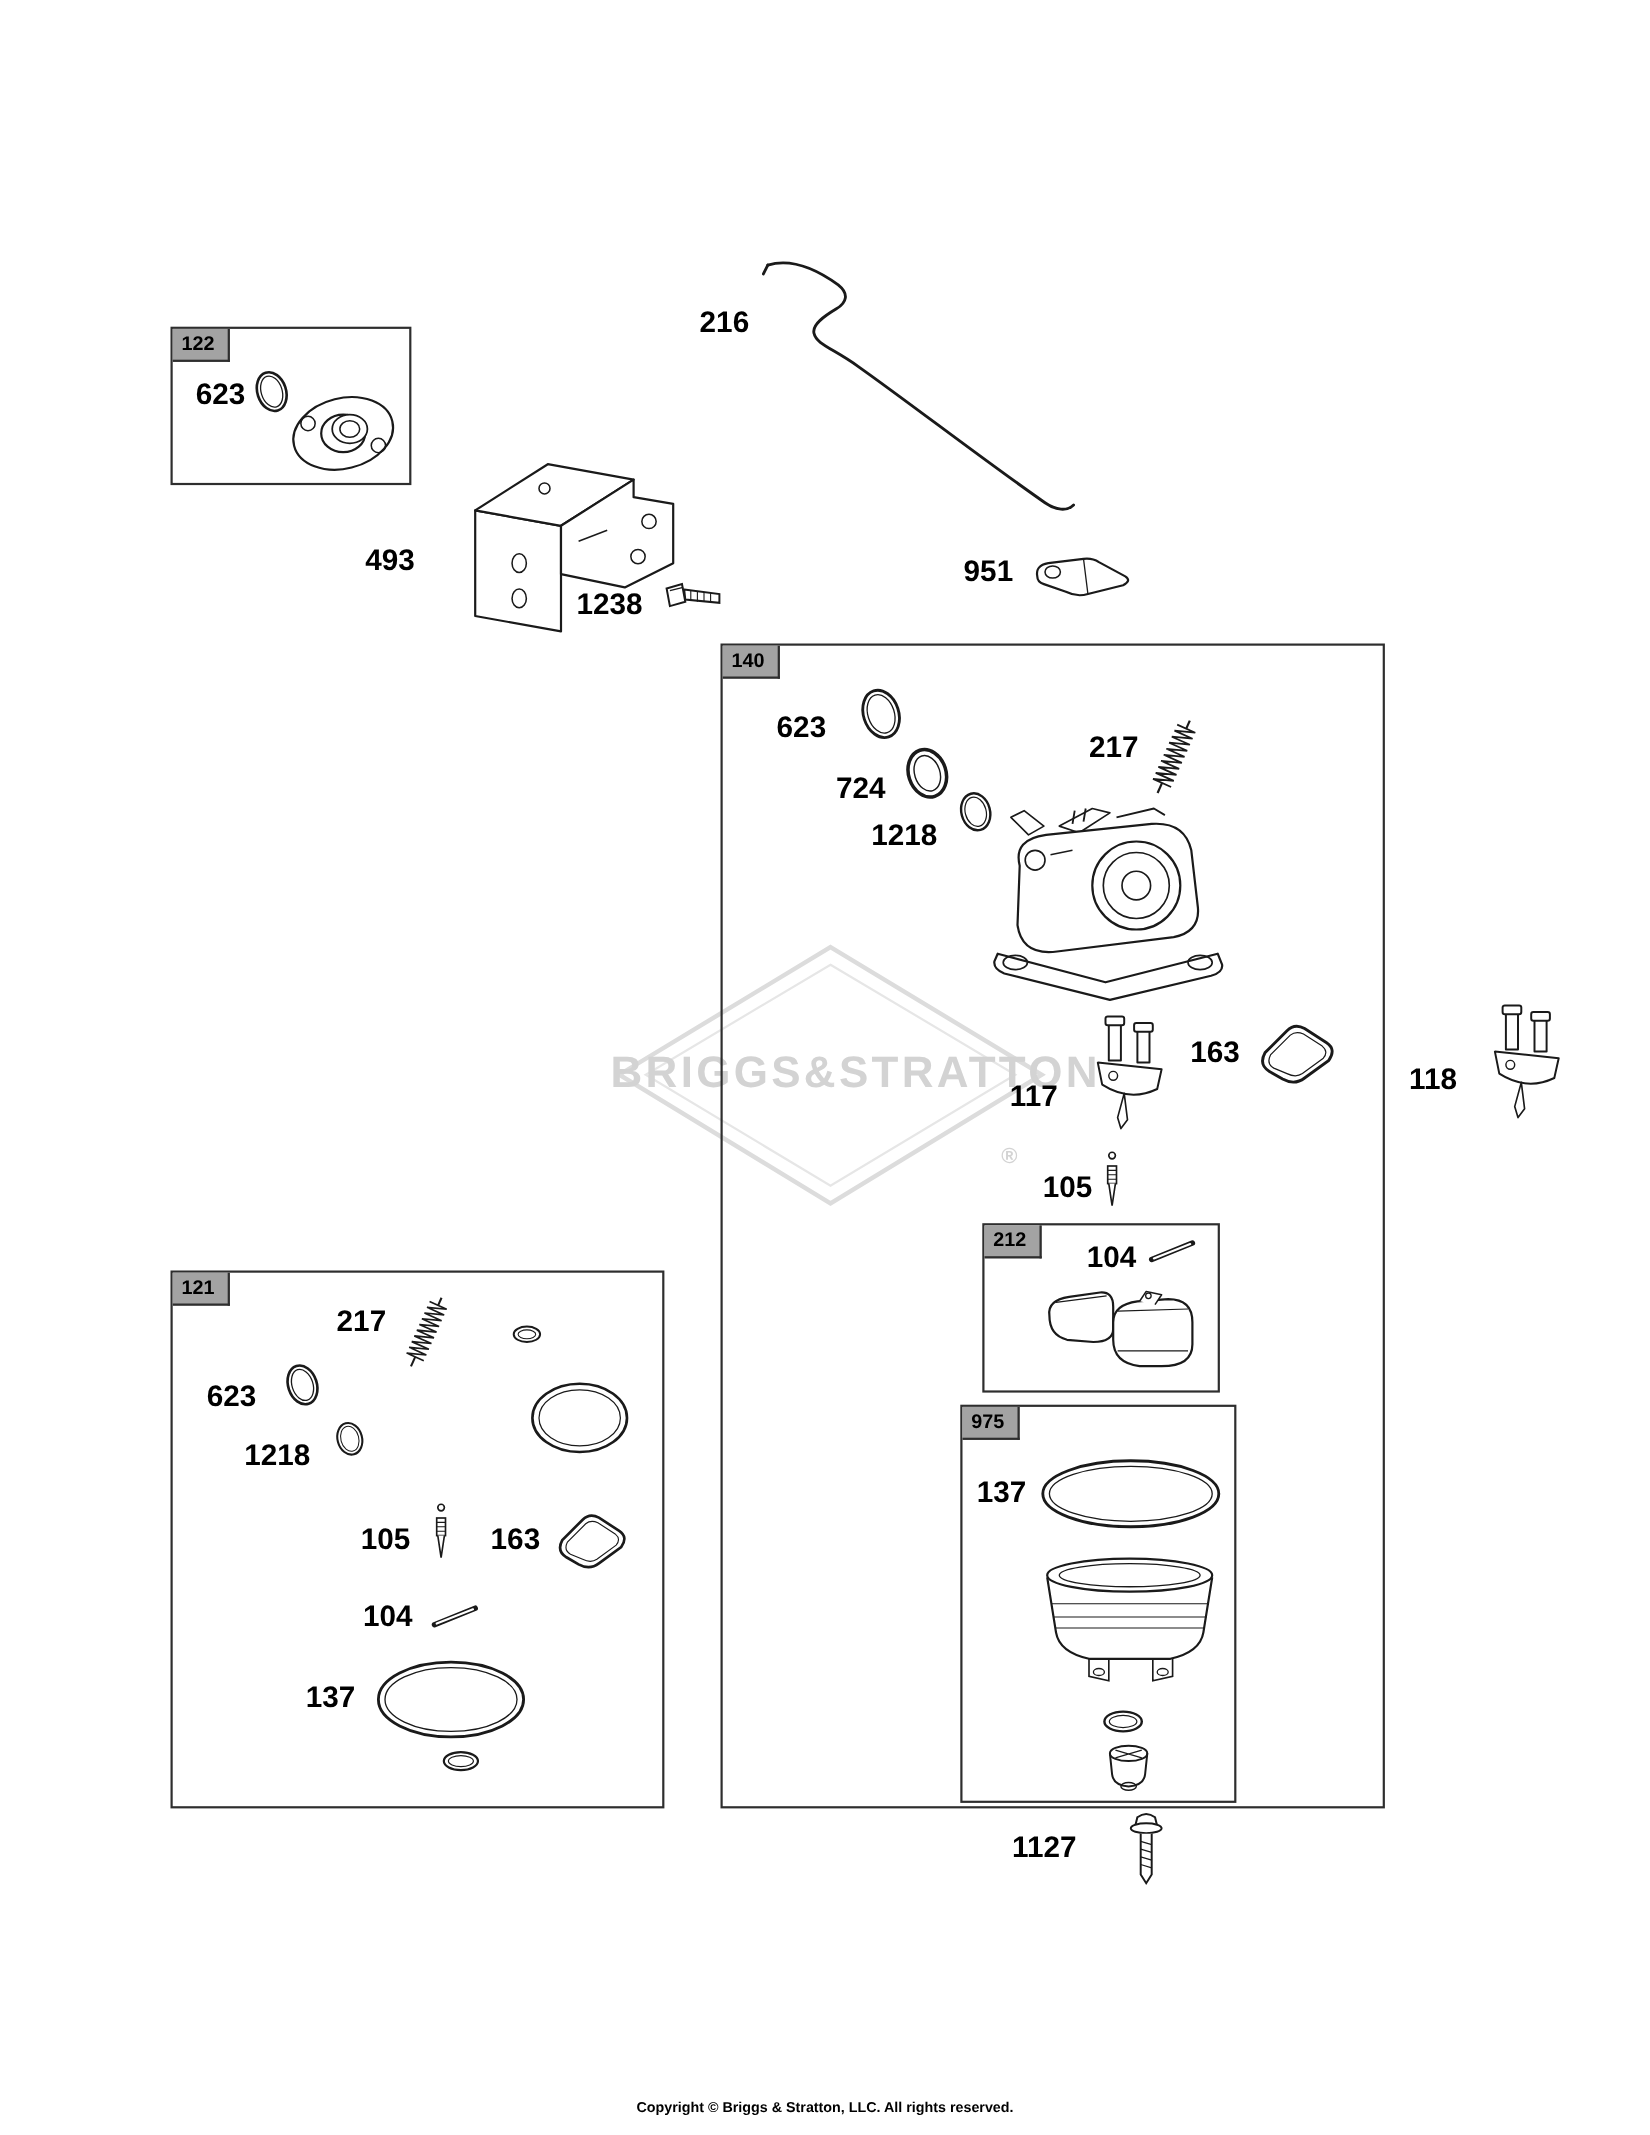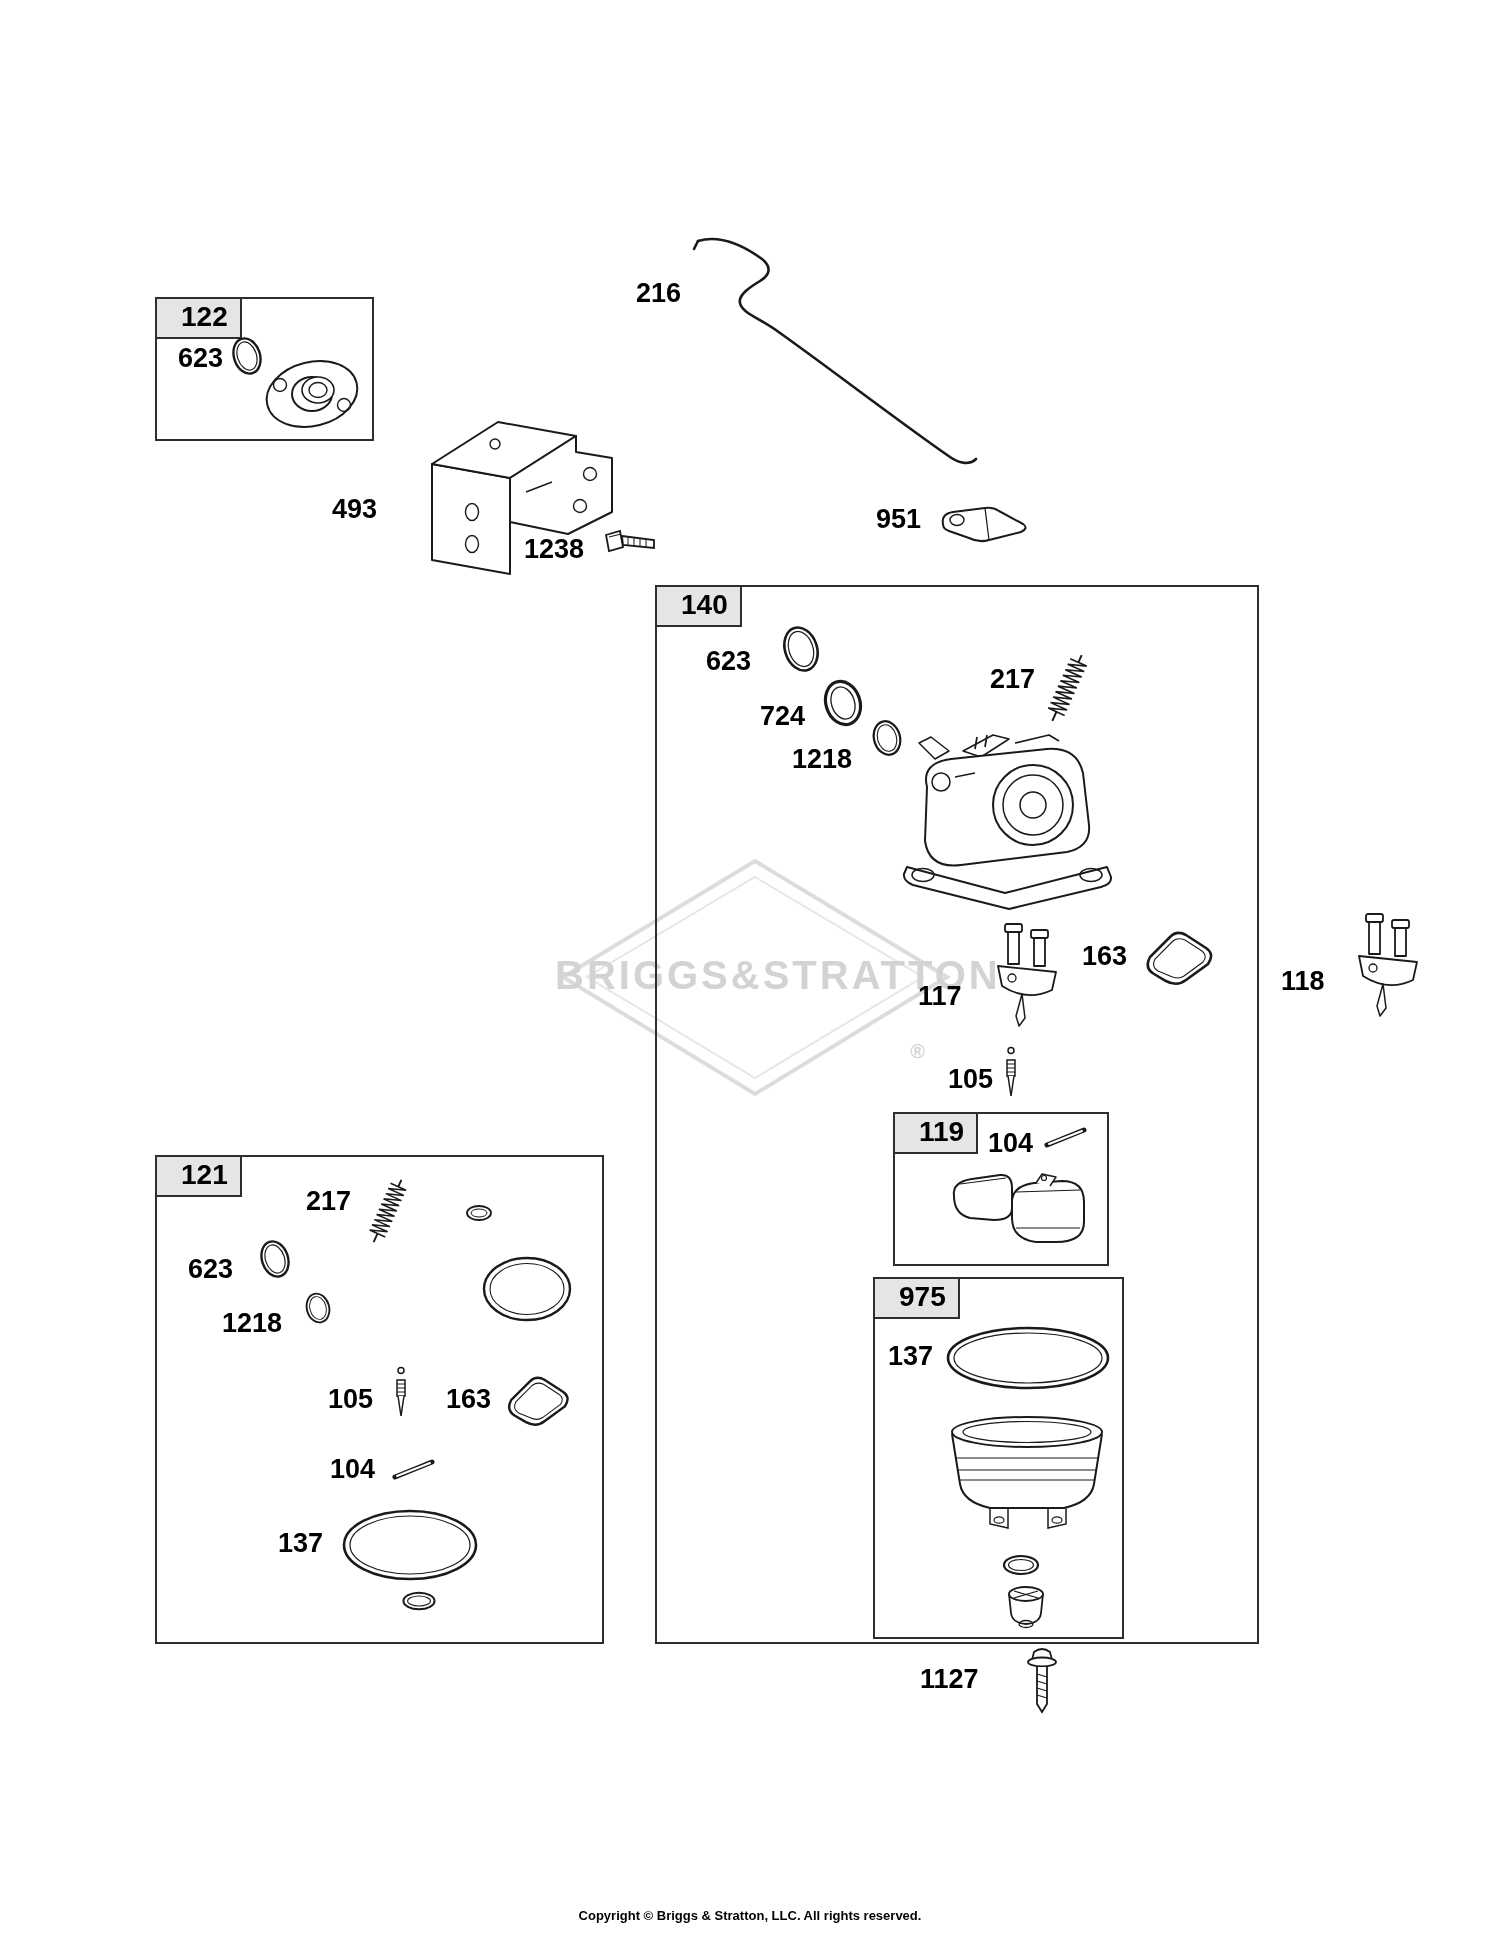--- a/index.html
+++ b/index.html
@@ -1,22 +1,22 @@
 <!DOCTYPE html>
 <html><head>
 <meta charset="utf-8">
 <style>
   html,body{margin:0;padding:0;background:#fff;}
   .page{position:relative;width:1500px;height:1941px;background:#fff;
         font-family:"Liberation Sans",sans-serif;overflow:hidden;}
   .lbl{position:absolute;font-weight:bold;font-size:27px;line-height:1;color:#000;white-space:nowrap;z-index:3;}
   .gbox{position:absolute;border:2px solid #2e2e2e;z-index:2;}
-  .gnum{position:absolute;top:0;left:0;padding:4px 12px 6px 24px;
+  .gnum{position:absolute;top:0;left:0;padding:4px 12px 6px 8px;
         border-right:2px solid #2e2e2e;border-bottom:2px solid #2e2e2e;
-        font-weight:bold;font-size:28px;line-height:1;background:#e5e5e5;}
+        font-weight:bold;font-size:18px;line-height:1;background:#a3a3a3;}
   .part{position:absolute;z-index:3;}
   .watermark{position:absolute;z-index:1;}
   .wm-text{position:absolute;left:0;top:98px;width:100%;text-align:center;
            font-weight:bold;font-size:40px;letter-spacing:3px;color:#d3d3d3;}
   .wm-reg{position:absolute;right:30px;top:185px;font-size:20px;font-weight:bold;color:#d3d3d3;}
   .footer{position:absolute;left:0;top:1908px;width:100%;text-align:center;
           font-weight:bold;font-size:13px;color:#000;z-index:3;}
   svg{display:block;}
 </style>
 </head>
@@ -174,21 +174,21 @@
   <svg class="part" style="left:1000px;top:1046px;" width="22" height="55" viewBox="0 0 22 55">
     <g fill="#fff" stroke="#1a1a1a" stroke-width="1.5">
       <circle cx="11" cy="4.5" r="3"></circle>
       <rect x="7" y="14" width="8" height="16"></rect>
       <path d="M8,30 L11,50 L14,30"></path>
       <path d="M7,18 h8 M7,22 h8 M7,26 h8" stroke-width="1" fill="none"></path>
     </g>
   </svg>
 
   <div class="gbox" style="left:893px;top:1112px;width:212px;height:150px;">
-    <div class="gnum">119</div>
+    <div class="gnum">212</div>
   </div>
   <div class="lbl" style="left:988px;top:1130px;">104</div>
   <svg class="part" style="left:1042px;top:1124px;" width="48" height="26" viewBox="0 0 48 26">
     <path d="M5,21 L42,6" stroke="#1a1a1a" stroke-width="5" stroke-linecap="round"></path>
     <path d="M7,20 L40,7" stroke="#fff" stroke-width="2" stroke-linecap="round"></path>
   </svg>
   <svg class="part" style="left:940px;top:1162px;" width="152" height="92" viewBox="0 0 152 92">
     <g fill="#fff" stroke="#1a1a1a" stroke-width="2" stroke-linejoin="round">
       <path d="M14,34 Q12,20 32,17 L60,13 Q72,12 72,26 L72,46 Q72,58 54,58 L30,56 Q14,52 14,34 Z"></path>
       <path d="M20,22 L66,16" fill="none" stroke-width="1.2"></path>

